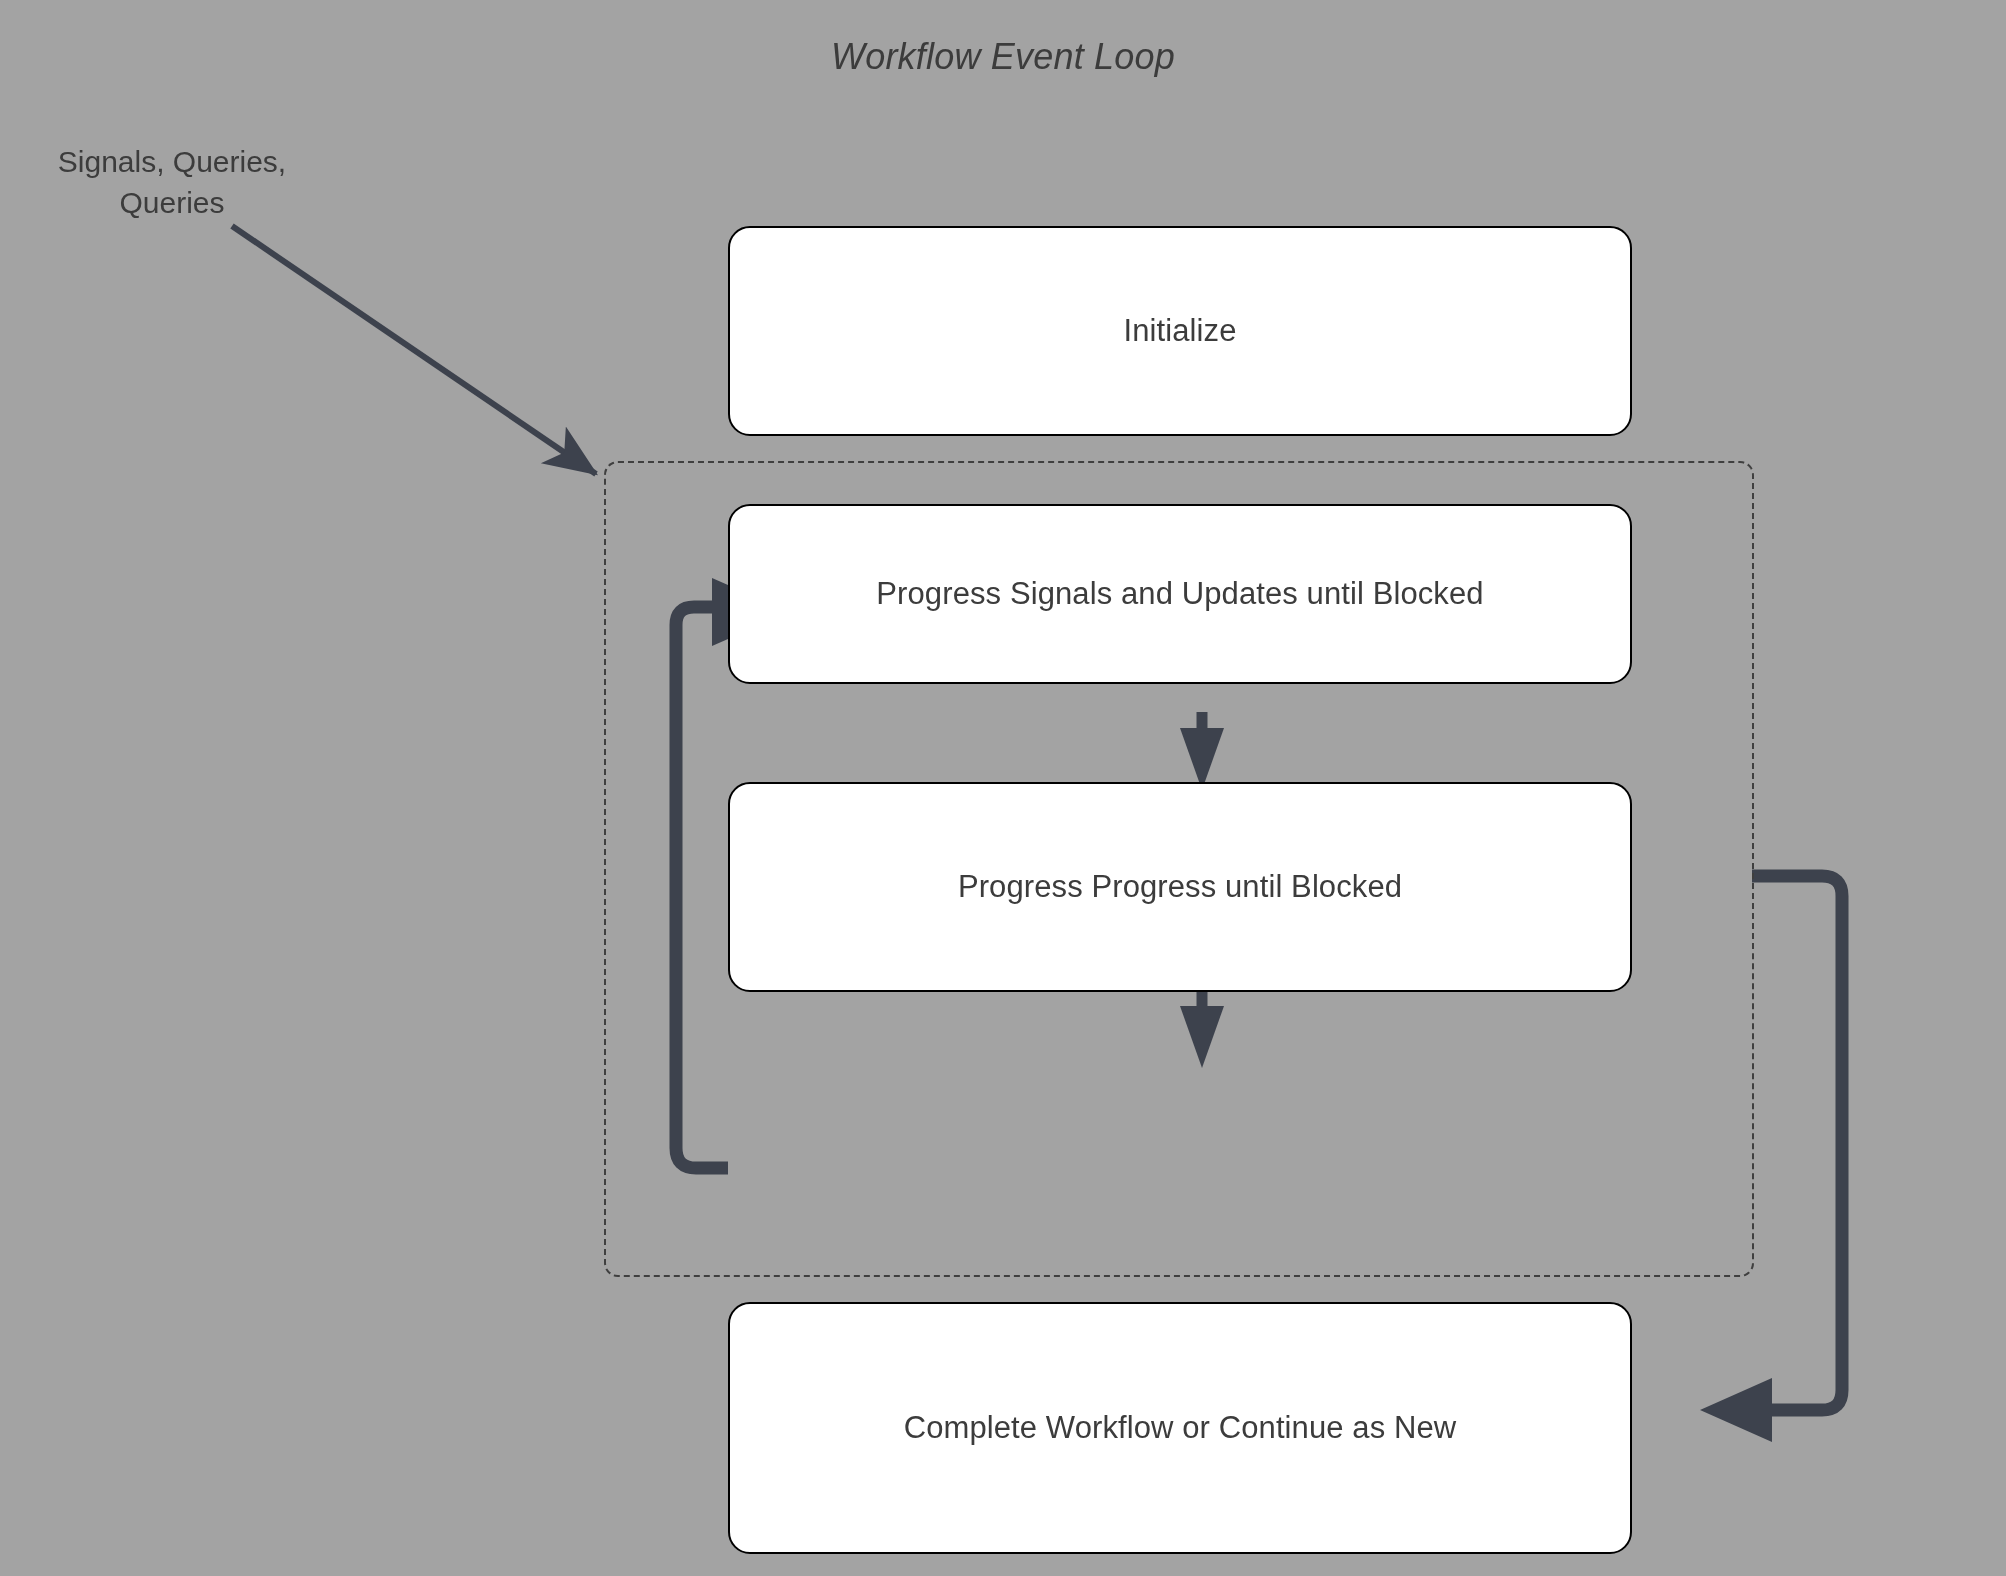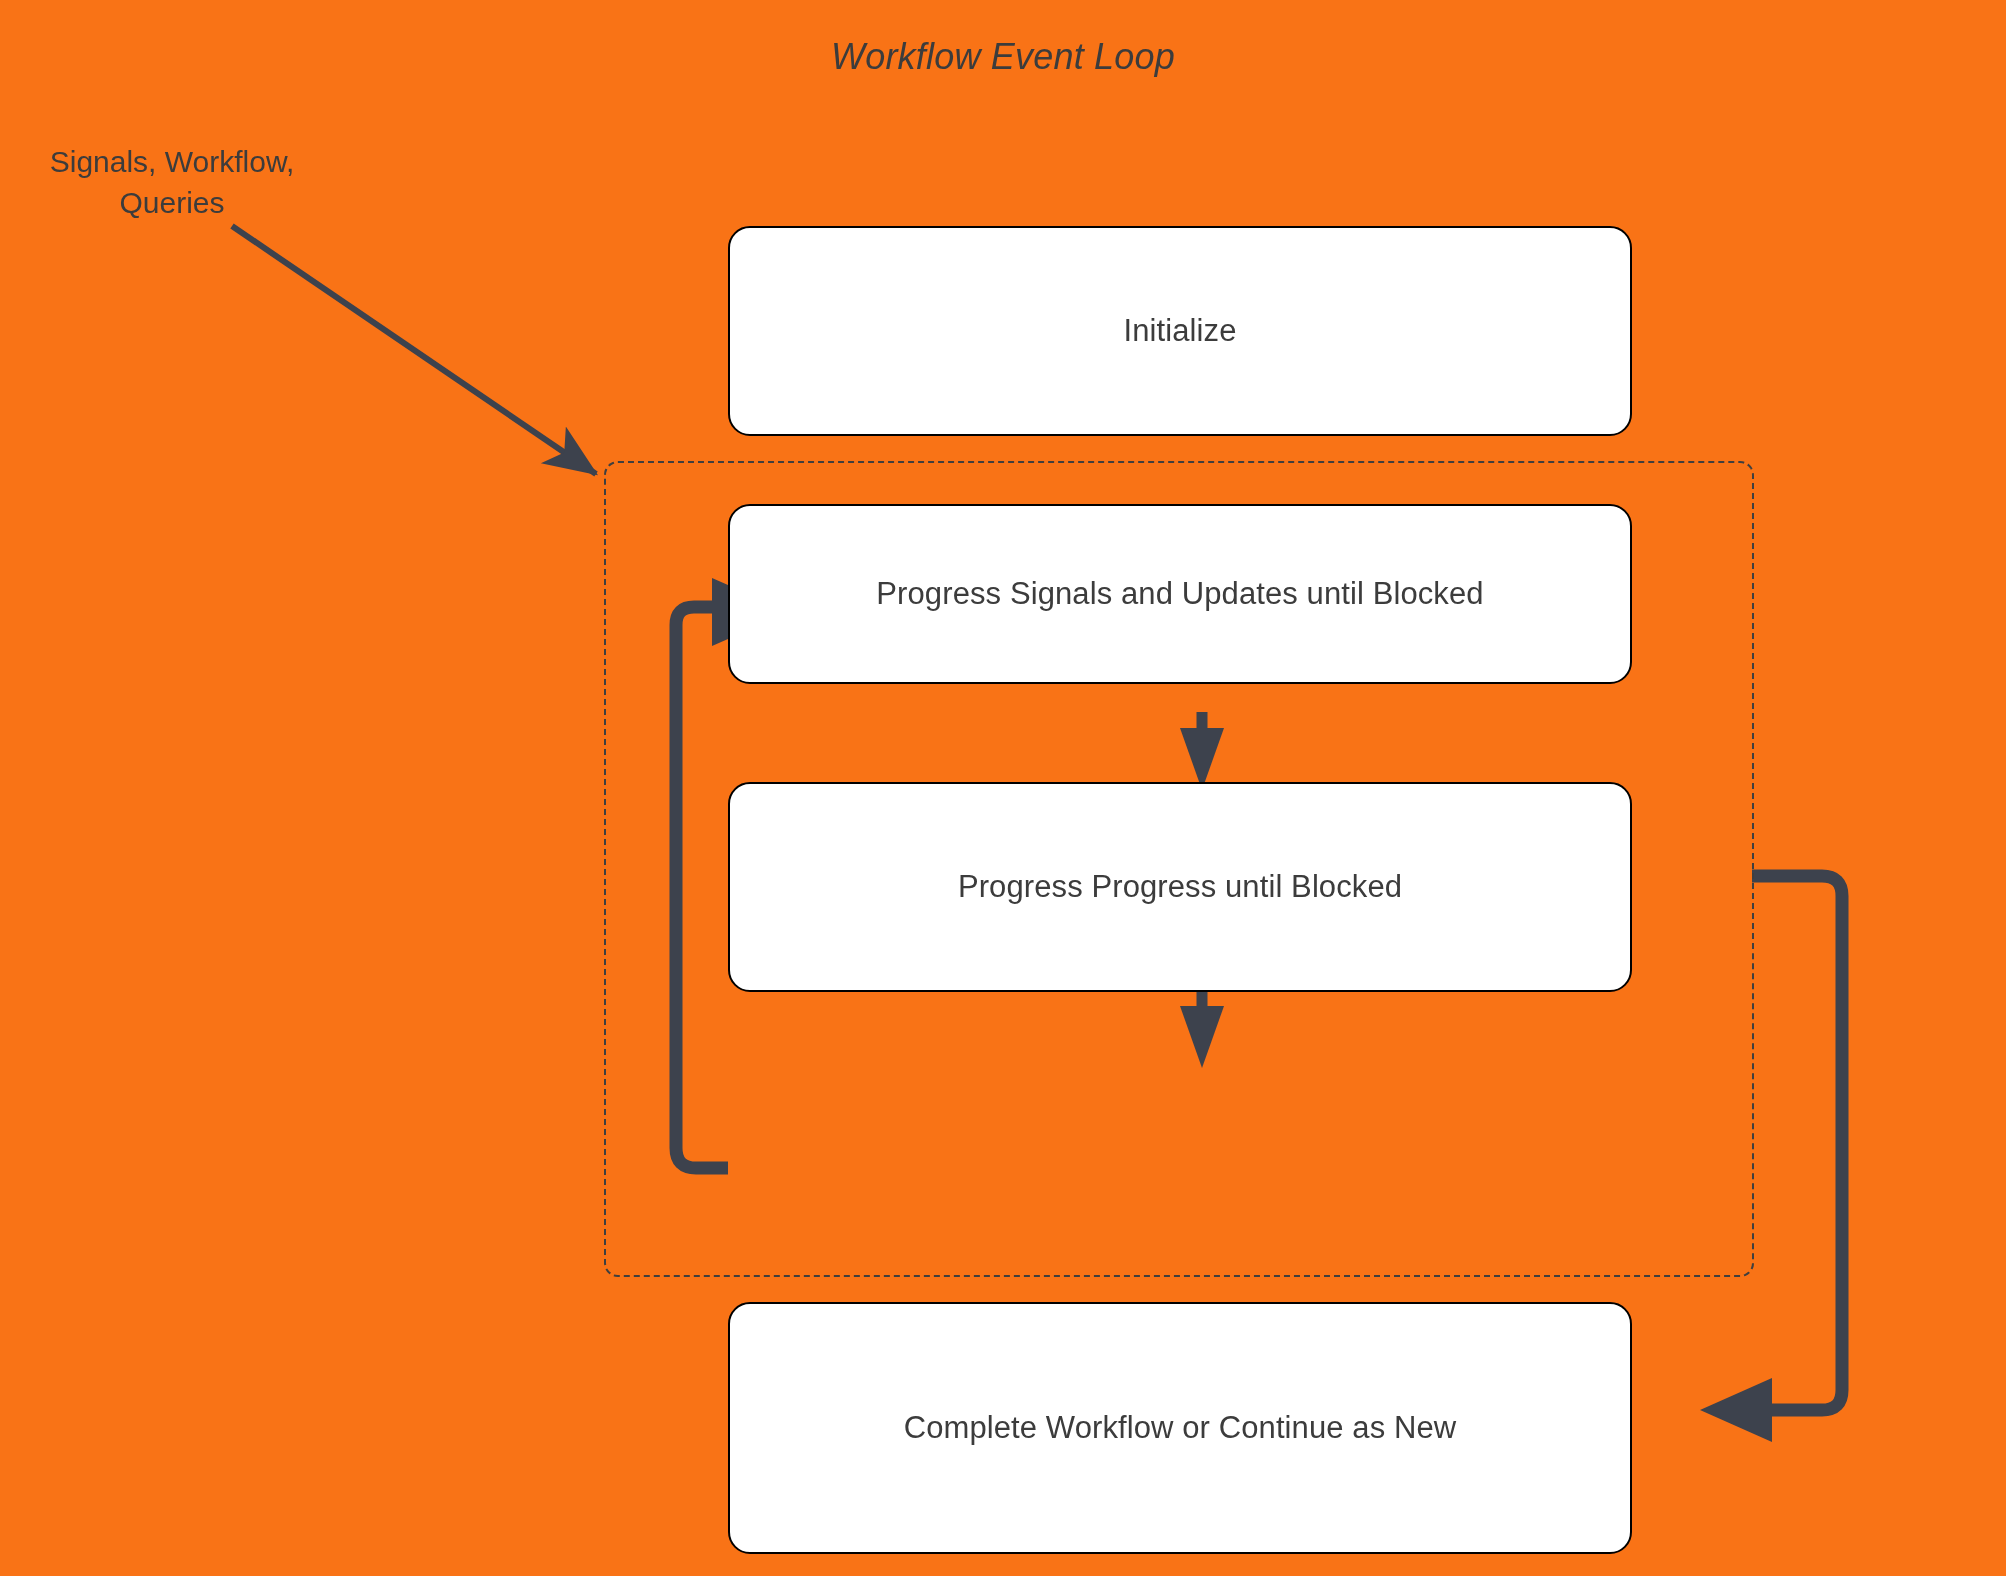--- a/index.html
+++ b/index.html
@@ -8,21 +8,21 @@
     background: #ffffff;
   }
   body {
     font-family: "Liberation Sans", sans-serif;
     color: #333333;
   }
   #canvas {
     position: relative;
     width: 2006px;
     height: 1576px;
-    background: #f97316;
+    background: #a3a3a3;
     overflow: hidden;
   }
   #diagram-svg {
     position: absolute;
     left: 0;
     top: 0;
     width: 2006px;
     height: 1576px;
   }
   .node-box {
@@ -73,21 +73,21 @@
   }
 </style>
 </head>
 <body>
 
 <div id="canvas">
 
   <div id="diagram-title">Workflow Event Loop</div>
 
   <div id="external-input-label">
-    <div>Signals, Workflow,</div>
+    <div>Signals, Queries,</div>
     <div>Queries</div>
   </div>
 
   <svg id="diagram-svg" viewBox="0 0 2006 1576">
     <defs>
       <marker id="thin-arrow-diag" markerWidth="10" markerHeight="10" refX="8.6" refY="4" orient="auto" markerUnits="strokeWidth">
         <path d="M0,0.3 L9,4 L0,7.7 L2.2,4 Z" fill="#3d424d"></path>
       </marker>
     </defs>
 

